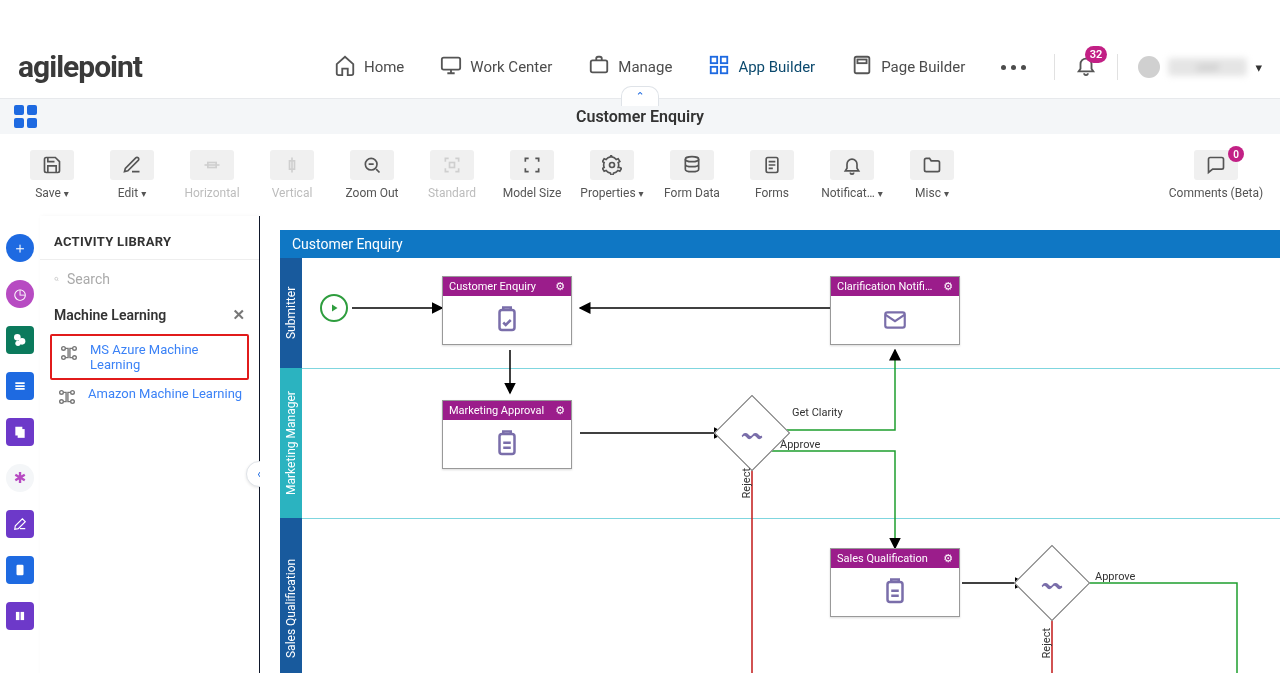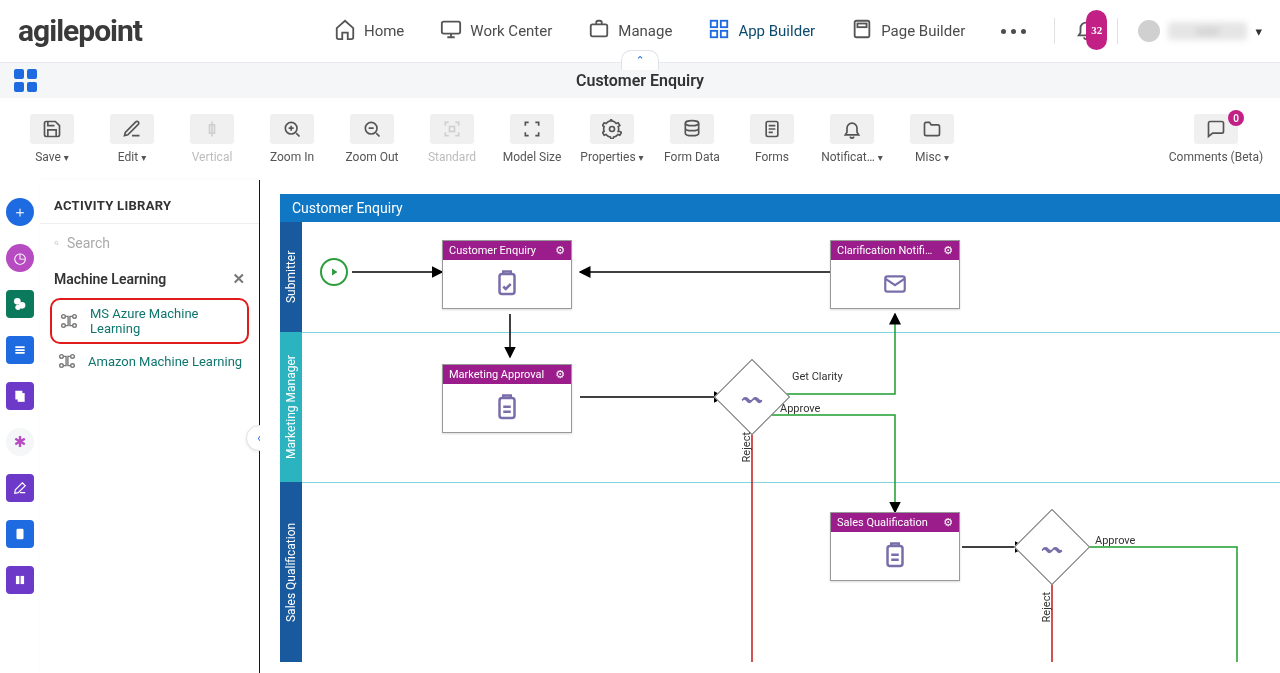--- a/index.html
+++ b/index.html
@@ -1,30 +1,30 @@
 <!DOCTYPE html>
 <html><head>
 <meta charset="utf-8">
 <style>
   * { box-sizing: border-box; margin: 0; padding: 0; font-family: -apple-system, "Segoe UI", Roboto, Arial, sans-serif; }
   html, body { width: 1280px; height: 673px; overflow: hidden; background: #fff; }
 
   
-  .topnav { height: 62px; display: flex; align-items: center; padding: 0 18px; }
+  .topnav { height: 62px; display: flex; align-items: center; padding: 0 18px; margin-top: 36px; }
   .logo   { font: 700 30px/1 Arial,sans-serif; color:#3a3a3a; letter-spacing:-1px; margin-right: 110px;}
   .nav-items { display:flex; align-items:center; gap:36px; margin-left:auto;}
   .nav-item  { display:flex; align-items:center; gap:8px; color:#4c4c4c; font-size:15px; cursor:pointer;}
   .nav-item.active{ color:#0c4a6e;}
   .nav-ellipsis{display:flex;gap:5px;}
   .nav-ellipsis span{width:5px;height:5px;background:#4c4c4c;border-radius:50%;}
   .nav-right{display:flex;align-items:center;gap:20px;margin-left:28px;}
   .divider{width:1px;height:26px;background:#e1e1e1;}
   .bell-wrap{position:relative;}
   .badge-32{position:absolute;top:-8px;right:-10px;background:#c22085;color:#fff;font-size:11px;font-weight:600;
-            border-radius:12px;padding:14px 5px;font-family:Liberation Serif, serif;}
+            border-radius:12px;padding:2px 5px;}
   .avatar{width:22px;height:22px;border-radius:50%;background:#d0d0d0;display:inline-block;}
   .user-name{filter:blur(3px);background:#e5e5e5;border-radius:3px;padding:2px 28px;color:#bbb;font-size:12px;}
   .chev-down{font-size:13px;color:#333;}
 
   
   .ptitle-bar{height:36px;background:#f4f6f8;display:flex;align-items:center;justify-content:center;position:relative;
               border-top:1px solid #e7e9ec;}
   .ptitle-bar .collapse{position:absolute;top:-13px;left:50%;transform:translateX(-50%);width:38px;height:20px;
       background:#fff;border:1px solid #dfe3e8;border-bottom:none;border-radius:10px 10px 0 0;
       display:flex;align-items:center;justify-content:center;color:#1e6ae1;font-size:11px;cursor:pointer;}
@@ -61,21 +61,21 @@
   
   .lib{width:220px;border-right:1px solid #0f172a;display:flex;flex-direction:column;position:relative;background:#fff;
        box-shadow:1px 0 4px rgba(0,0,0,.04);}
   .lib-hdr{padding:18px 14px 10px;font-size:13px;font-weight:700;color:#333;letter-spacing:.3px;}
   .lib-search{display:flex;align-items:center;gap:8px;padding:6px 14px 10px;color:#9a9a9a;}
   .lib-search input{border:none;outline:none;font-size:14px;color:#555;flex:1;}
   .lib-search input::placeholder{color:#aaa;}
   .lib-cat{padding:8px 14px;font-size:14px;font-weight:600;color:#333;display:flex;align-items:center;}
   .lib-cat .x{margin-left:auto;color:#777;cursor:pointer;font-size:15px;}
   .lib-list{padding:2px 10px;}
-  .lib-item{display:flex;align-items:center;gap:10px;padding:6px 6px;font-size:13px;color:#0f766e;border-radius:10px;
+  .lib-item{display:flex;align-items:flex-start;gap:10px;padding:6px 6px;font-size:13px;color:#3b82f6;border-radius:2px;
             cursor:pointer;}
   .lib-item.highlight{border:2px solid #e11b1b;}
   .lib-item .liicon{width:22px;height:22px;color:#777;flex:none;}
   .lib-collapse{position:absolute;right:-13px;top:245px;width:26px;height:26px;border-radius:50%;background:#fff;
        border:1px solid #dfe3e8;display:flex;align-items:center;justify-content:center;color:#1e6ae1;font-size:12px;
        cursor:pointer;box-shadow:0 1px 3px rgba(0,0,0,.1);}
 
   
   .canvas-wrap{flex:1;position:relative;background:#fff;padding:14px 0 0 20px;}
   .canvas-title{background:#0f77c4;color:#fff;font-size:14px;padding:6px 12px;width:calc(100% - 0px);}
@@ -212,34 +212,34 @@
     <div class="ticon">
       <svg width="20" height="20" viewBox="0 0 24 24" fill="none" stroke="#555" stroke-width="2">
         <path d="M12 20h9M16.5 3.5a2.1 2.1 0 113 3L7 19l-4 1 1-4 12.5-12.5z"></path>
         </svg>
     </div>
     <span><span>Edit</span><span class="caret">▾</span></span>
   </div>
   <div class="tbtn disabled">
     <div class="ticon">
       <svg width="20" height="20" viewBox="0 0 24 24" fill="none" stroke="#cfcfcf" stroke-width="2">
+        <rect x="7" y="9" width="10" height="6"></rect>
+          <path d="M3 12h18"></path>
+        </svg>
+      </div>
+    <span>Horizontal</span>
+  </div>
+  <div class="tbtn disabled">
+    <div class="ticon">
+      <svg width="20" height="20" viewBox="0 0 24 24" fill="none" stroke="#cfcfcf" stroke-width="2">
         <rect x="9" y="7" width="6" height="10"></rect>
           <path d="M12 3v18"></path>
         </svg>
       </div>
     <span>Vertical</span>
-  </div>
-  <div class="tbtn">
-    <div class="ticon">
-      <svg width="20" height="20" viewBox="0 0 24 24" fill="none" stroke="#555" stroke-width="2">
-        <circle cx="11" cy="11" r="7"></circle>
-          <path d="M21 21l-4-4M11 8v6M8 11h6"></path>
-        </svg>
-      </div>
-    <span>Zoom In</span>
   </div>
   <div class="tbtn">
     <div class="ticon">
       <svg width="20" height="20" viewBox="0 0 24 24" fill="none" stroke="#555" stroke-width="2">
         <circle cx="11" cy="11" r="7"></circle>
           <path d="M21 21l-4-4M8 11h6"></path>
         </svg>
       </div>
     <span>Zoom Out</span>
   </div>

